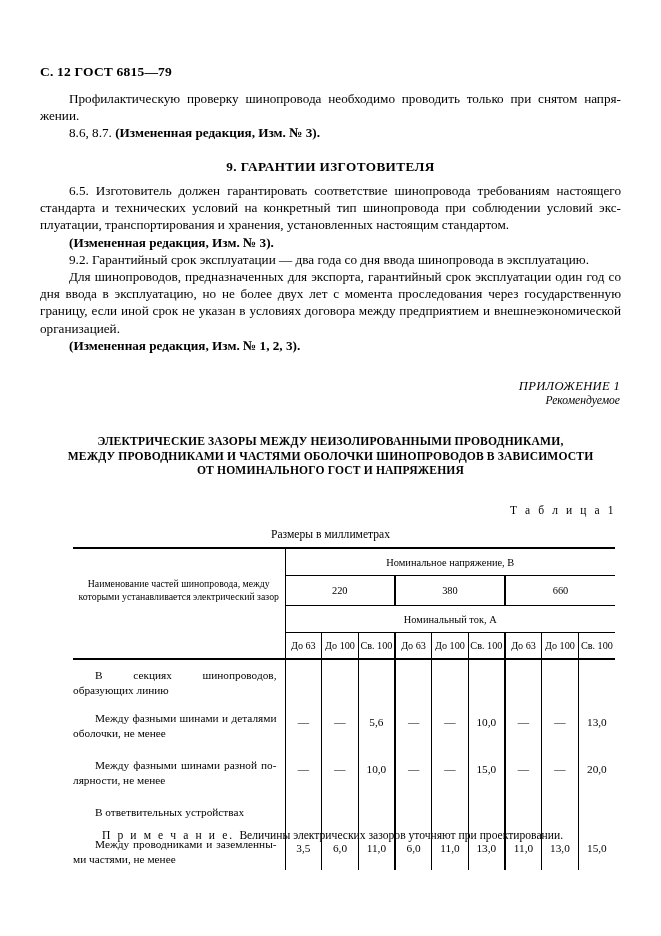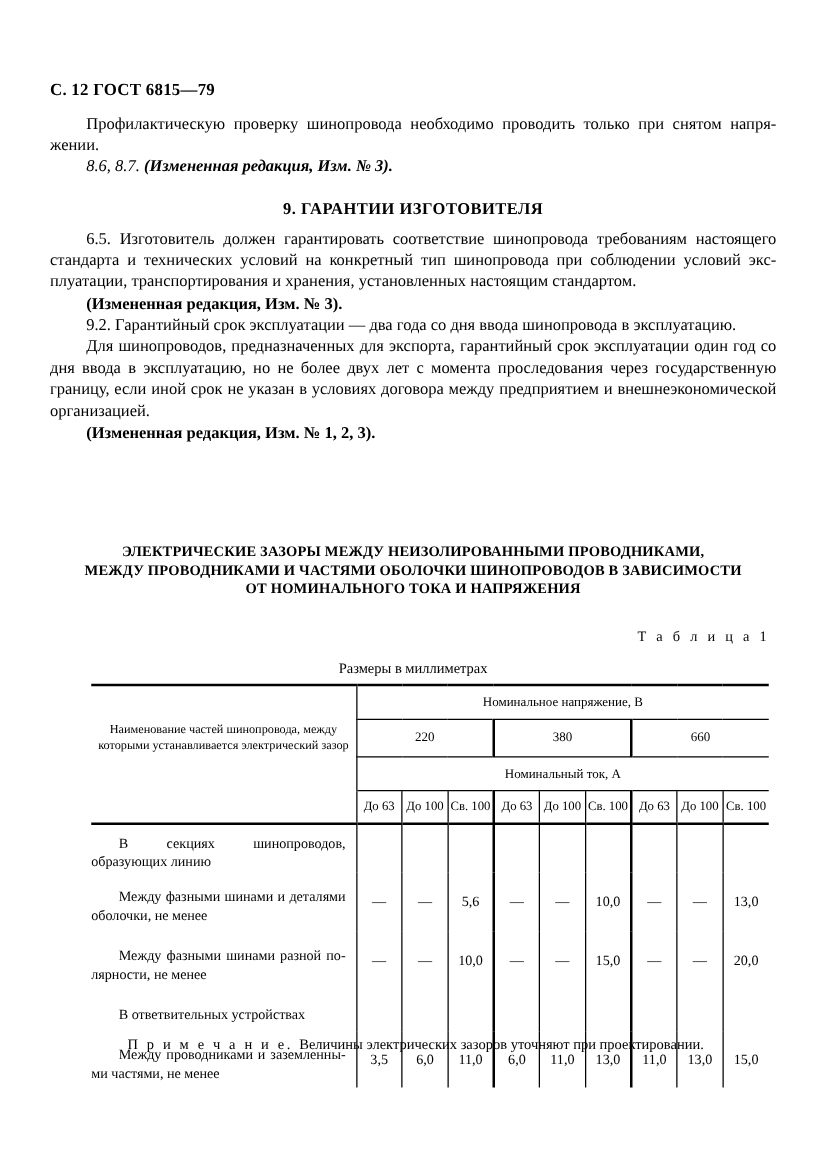--- a/index.html
+++ b/index.html
@@ -43,21 +43,21 @@
   }
   .para {
     font-size: 13.2px;
     line-height: 17.2px;
     text-align: justify;
     text-justify: inter-word;
     margin: 0;
     hyphens: manual;
   }
   .para.indent { text-indent: 29px; }
-  .para.indent-sm { text-indent: 29px; font-style: italic; }
+  .para.indent-sm { text-indent: 29px; }
   .bold { font-weight: bold; }
   .para.bold-line {
     text-indent: 29px;
     font-weight: bold;
   }
 
   
   .section-heading {
     position: absolute;
     left: 0;
@@ -227,25 +227,29 @@
   <div class="section-heading">9. ГАРАНТИИ ИЗГОТОВИТЕЛЯ</div>
 
   <div class="body-block2">
     <p class="para indent">6.5. Изготовитель должен гарантировать соответствие шинопровода требованиям настоящего стандарта и технических условий на конкретный тип шинопровода при соблюдении условий экс­плуатации, транспортирования и хранения, установленных настоящим стандартом.</p>
     <p class="para bold-line">(Измененная редакция, Изм. № 3).</p>
     <p class="para indent">9.2. Гарантийный срок эксплуатации — два года со дня ввода шинопровода в эксплуатацию.</p>
     <p class="para indent">Для шинопроводов, предназначенных для экспорта, гарантийный срок эксплуатации один год со дня ввода в эксплуатацию, но не более двух лет с момента проследования через государственную границу, если иной срок не указан в условиях договора между предприятием и внешнеэкономичес­кой организацией.</p>
     <p class="para bold-line">(Измененная редакция, Изм. № 1, 2, 3).</p>
   </div>
 
+  <div class="appendix-marker">
+    <div class="line1">ПРИЛОЖЕНИЕ 1</div>
+    <div class="line2">Рекомендуемое</div>
+  </div>
 
   <div class="appendix-title">
     <div>ЭЛЕКТРИЧЕСКИЕ ЗАЗОРЫ МЕЖДУ НЕИЗОЛИРОВАННЫМИ ПРОВОДНИКАМИ,</div>
     <div>МЕЖДУ ПРОВОДНИКАМИ И ЧАСТЯМИ ОБОЛОЧКИ ШИНОПРОВОДОВ В ЗАВИСИМОСТИ</div>
-    <div>ОТ НОМИНАЛЬНОГО ТОКА И НАПРЯЖЕНИЯ</div>
+    <div>ОТ НОМИНАЛЬНОГО ГОСТ И НАПРЯЖЕНИЯ</div>
   </div>
 
   <div class="table-number">Т а б л и ц а  1</div>
 
   <div class="units-line">Размеры в миллиметрах</div>
 
   <div class="tbl-wrap">
     <table class="gost">
       <colgroup>
         <col style="width:212px">

